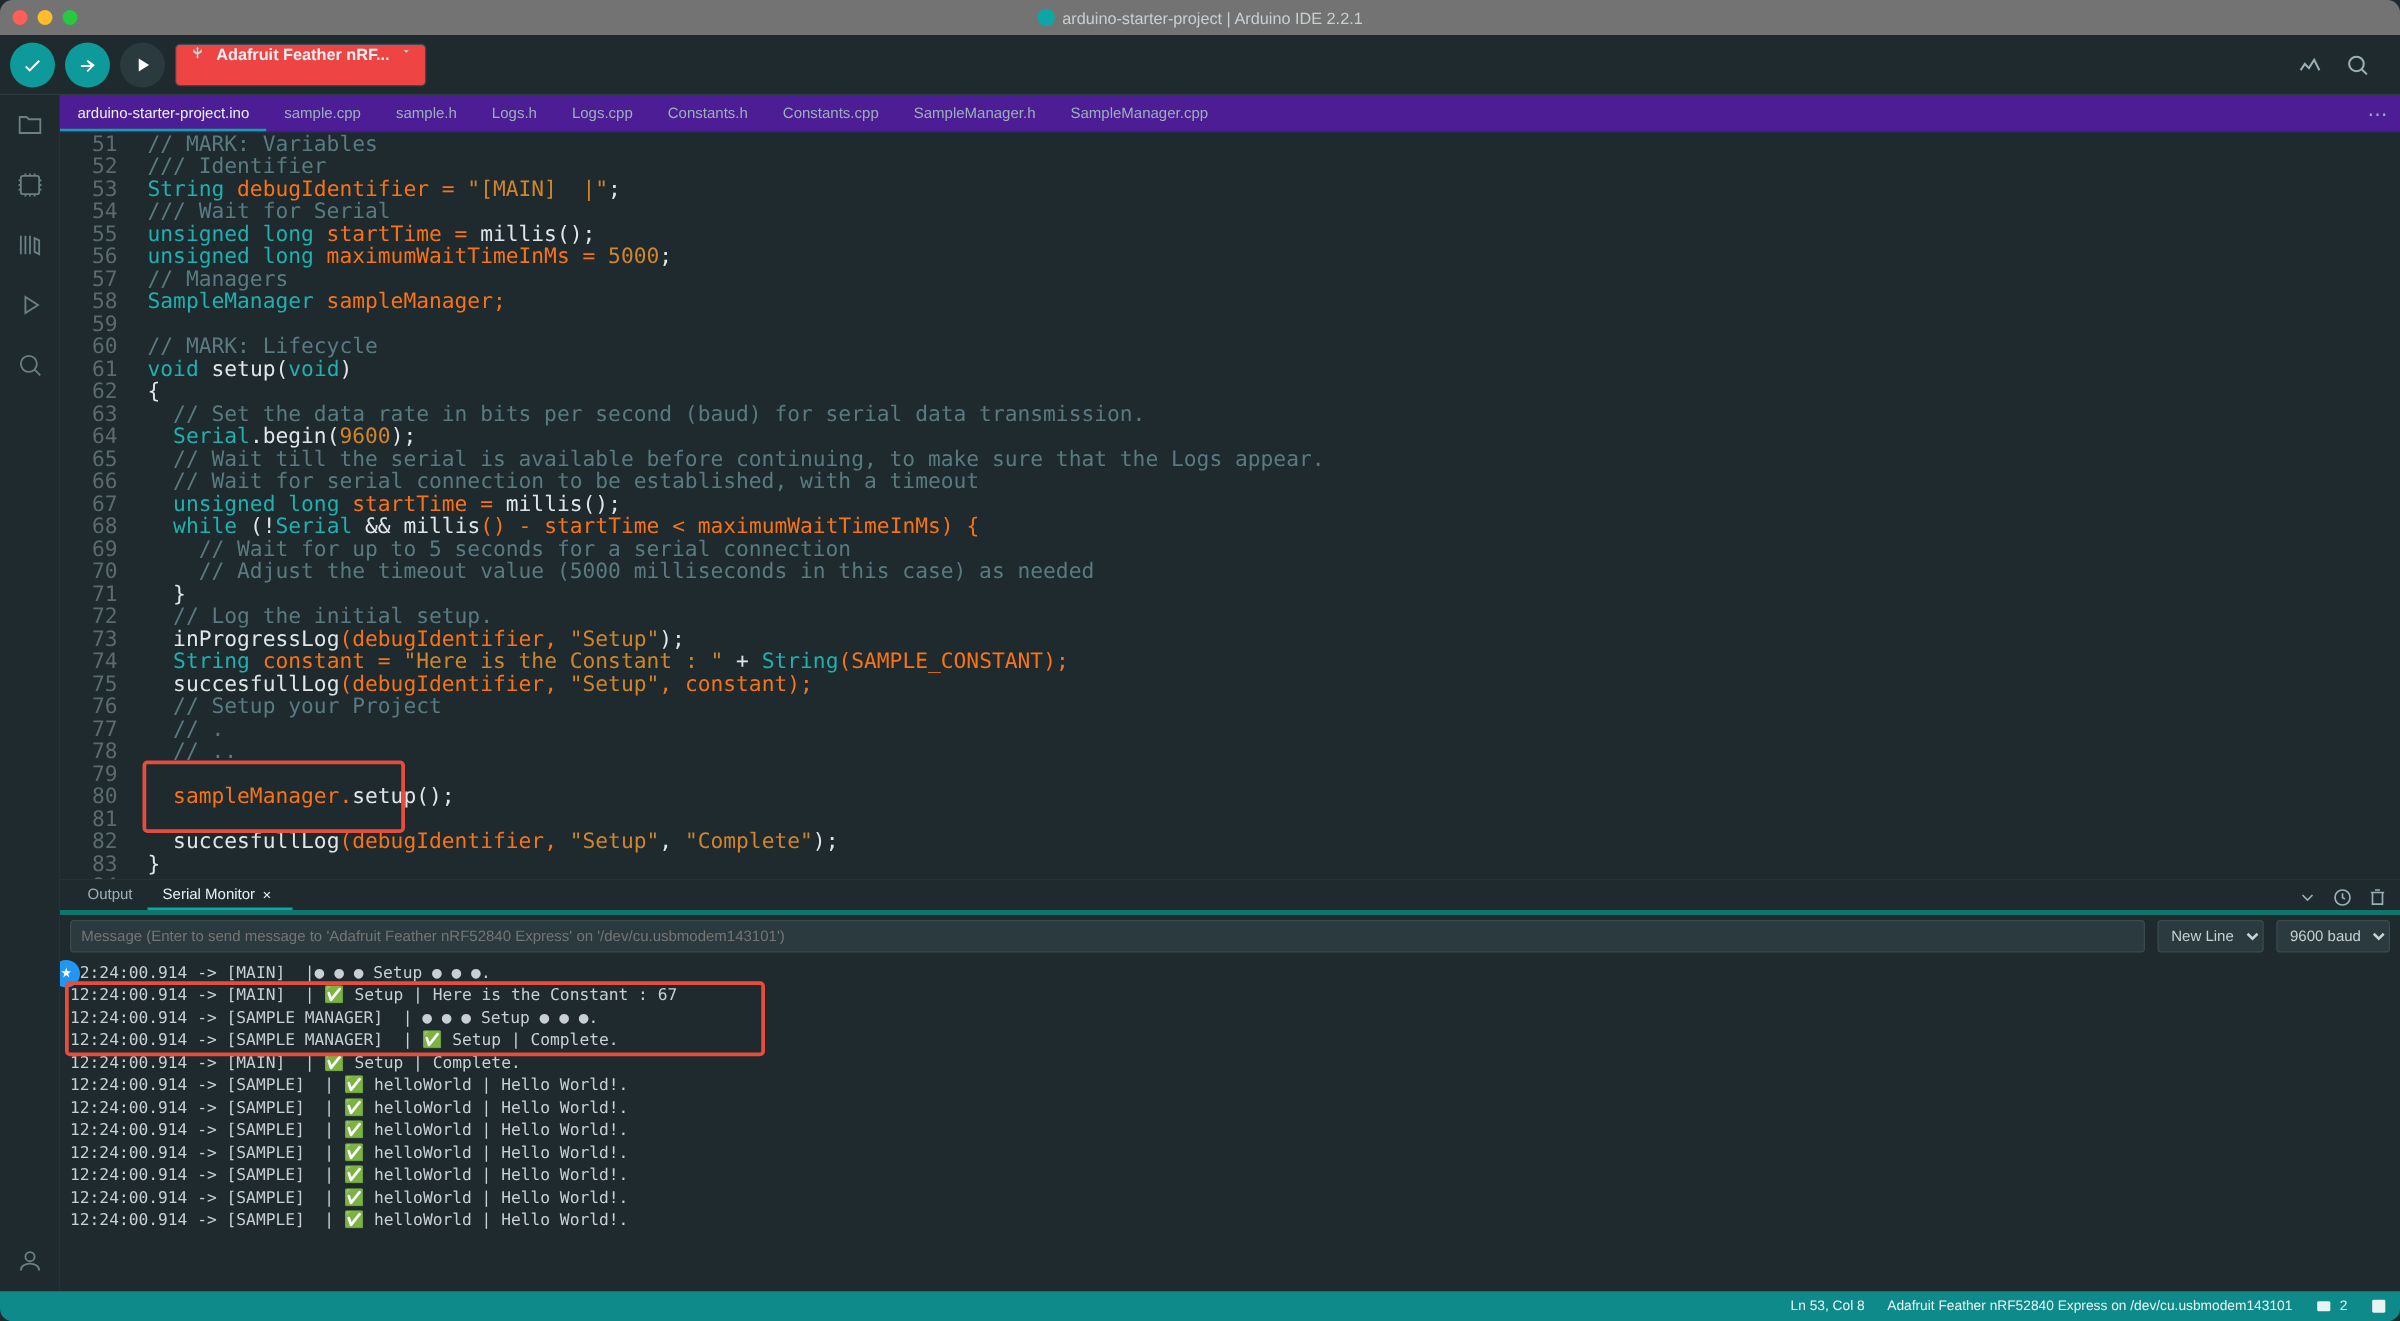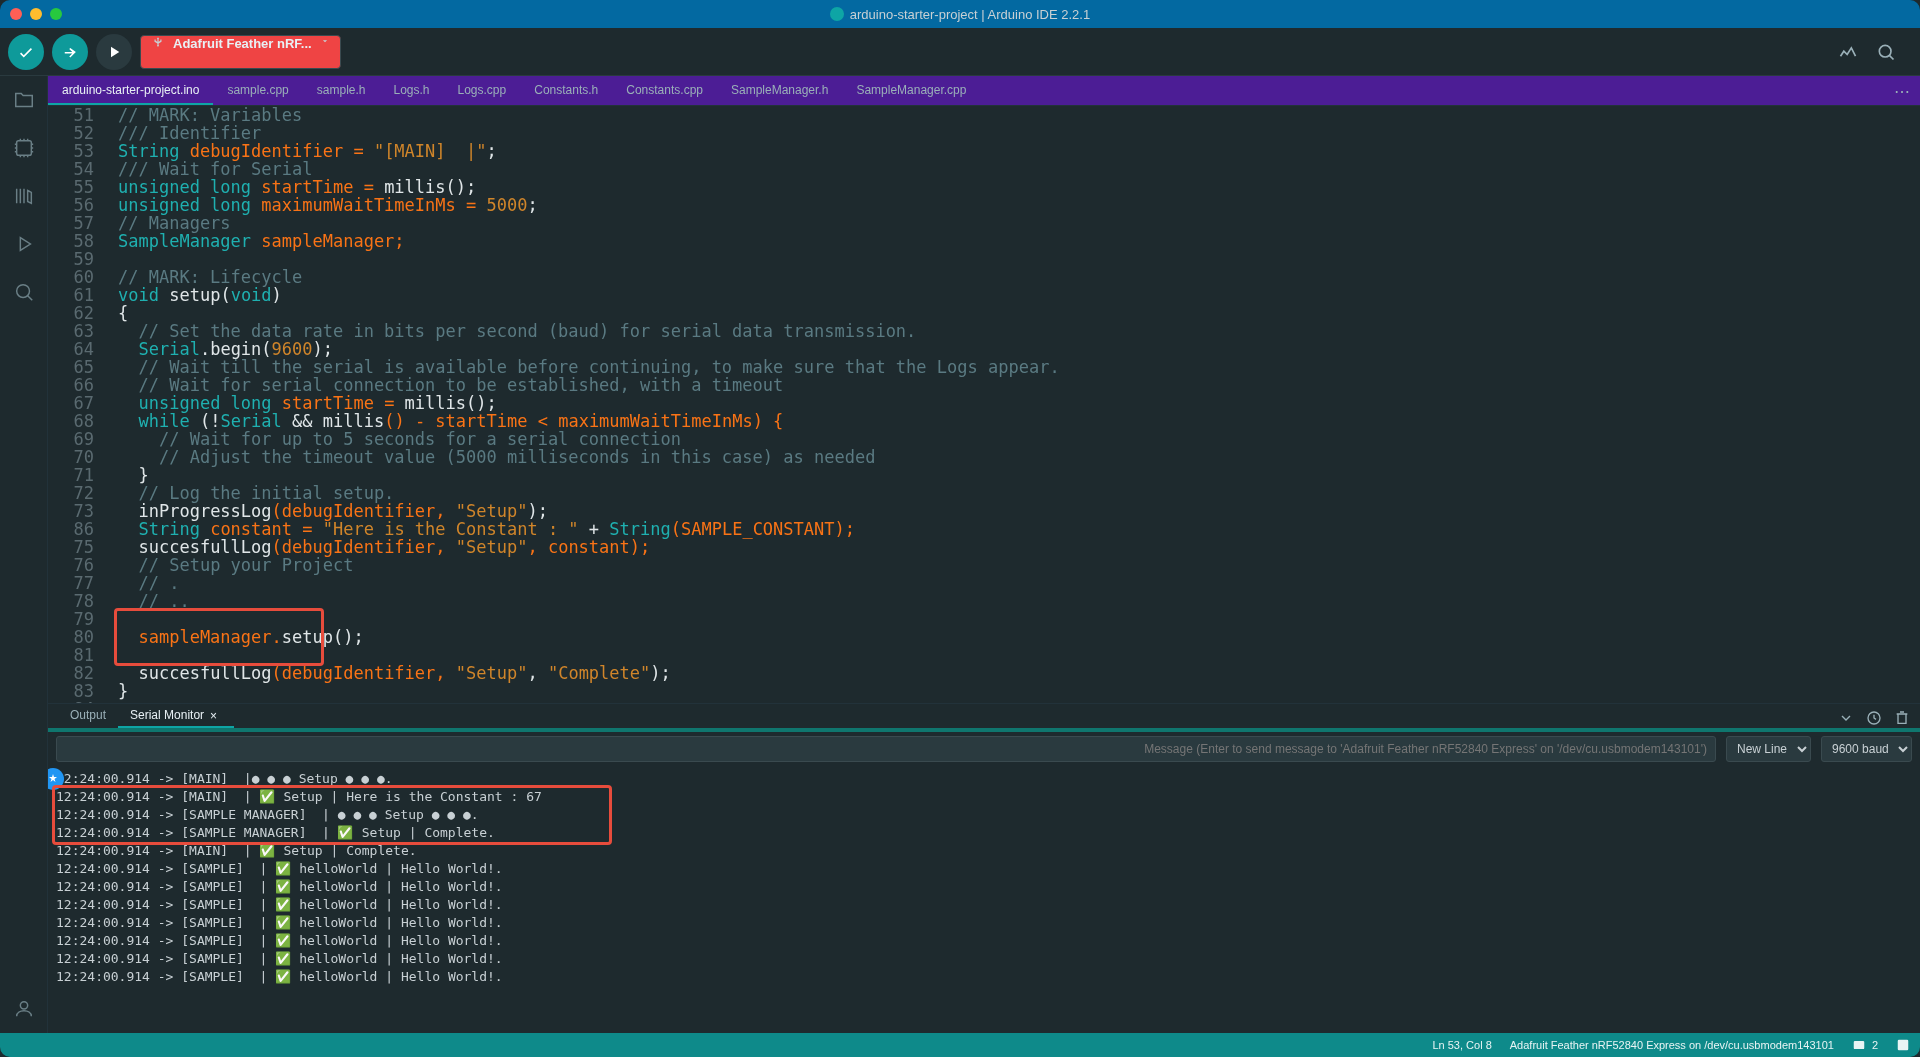--- a/index.html
+++ b/index.html
@@ -1,20 +1,20 @@
 <!DOCTYPE html>
 <html><head>
 <meta charset="utf-8">
 <style>
 * { margin: 0; padding: 0; box-sizing: border-box; }
 body { font-family: -apple-system, "Helvetica Neue", Arial, sans-serif; background: #1e2a2e; color: #c8d0d4; overflow: hidden; }
 .window { width: 1920px; height: 1057px; display: flex; flex-direction: column; background: #1e2a2e; border-radius: 10px; overflow: hidden; }
 
 
-.titlebar { height: 28px; background: #0369a1; display: flex; align-items: center; justify-content: center; position: relative; }
+.titlebar { height: 28px; background: #737373; display: flex; align-items: center; justify-content: center; position: relative; }
 .traffic-lights { position: absolute; left: 10px; display: flex; gap: 8px; }
 .tl { width: 12px; height: 12px; border-radius: 50%; }
 .tl-red { background: #ff5f56; }
 .tl-yellow { background: #ffbd2e; }
 .tl-green { background: #27c93f; }
 .titlebar-title { font-size: 13px; color: #c8d0d4; display: flex; align-items: center; gap: 6px; }
 .arduino-icon { width: 14px; height: 14px; background: #0ea5a5; border-radius: 50%; display: inline-block; }
 
 
 .toolbar { height: 48px; background: #1e2a2e; display: flex; align-items: center; padding: 0 8px; gap: 8px; border-bottom: 1px solid #2a3a3f; justify-content: space-between; }
@@ -67,21 +67,21 @@
 .panel { height: 330px; background: #1e2a2e; display: flex; flex-direction: column; border-top: 1px solid #22323a; }
 .panel-tabs { height: 28px; display: flex; align-items: stretch; padding: 0 10px; border-bottom: 4px solid #0f766e; position: relative; }
 .panel-tab { padding: 0 12px; display: flex; align-items: center; font-size: 12px; color: #9ab0b8; cursor: pointer; border-bottom: 2px solid transparent; gap: 6px; }
 .panel-tab.active { color: #e8f0f4; border-bottom-color: #0ea5a5; }
 .panel-tab .close { width: 12px; height: 12px; cursor: pointer; }
 .panel-actions { position: absolute; right: 8px; display: flex; gap: 8px; align-items: center; height: 28px; }
 .panel-actions .pa { width: 20px; height: 20px; cursor: pointer; display: flex; align-items: center; justify-content: center; }
 .panel-actions svg { width: 16px; height: 16px; stroke: #9ab0b8; fill: none; }
 
 .serial-controls { height: 34px; display: flex; align-items: center; gap: 10px; padding: 0 8px; }
-.msg-input { flex: 1; height: 26px; background: #2a3a3f; border: 1px solid #3a4a4f; border-radius: 3px; color: #e5e5e5; font-size: 12px; padding: 0 8px; text-align: right; }
+.msg-input { flex: 1; height: 26px; background: #2a3a3f; border: 1px solid #3a4a4f; border-radius: 3px; color: #e5e5e5; font-size: 12px; padding: 0 8px; }
 .serial-select { height: 26px; background: #2a3a3f; border: 1px solid #3a4a4f; color: #c8d0d4; font-size: 12px; padding: 0 6px; border-radius: 3px; }
 
 .serial-output { flex: 1; overflow: auto; font-family: Menlo, Consolas, monospace; font-size: 13px; line-height: 18px; padding: 4px 8px; position: relative; }
 .so-line { height: 18px; white-space: pre; }
 .green-check { color: #4caf50; }
 .so-highlight { position: absolute; border: 3px solid #e74c3c; border-radius: 4px; pointer-events: none; }
 .blue-badge { position: absolute; left: -6px; top: 2px; width: 22px; height: 22px; background: #2196f3; border-radius: 50%; display: flex; align-items: center; justify-content: center; }
 .blue-badge svg { width: 12px; height: 12px; fill: #fff; }
 
 
@@ -220,21 +220,21 @@
             <div class="ln">64</div>
             <div class="ln">65</div>
             <div class="ln">66</div>
             <div class="ln">67</div>
             <div class="ln">68</div>
             <div class="ln">69</div>
             <div class="ln">70</div>
             <div class="ln">71</div>
             <div class="ln">72</div>
             <div class="ln">73</div>
-            <div class="ln">86</div>
+            <div class="ln">74</div>
             <div class="ln">75</div>
             <div class="ln">76</div>
             <div class="ln">77</div>
             <div class="ln">78</div>
             <div class="ln">79</div>
             <div class="ln">80</div>
             <div class="ln">81</div>
             <div class="ln">82</div>
             <div class="ln">83</div>
             <div class="ln">84</div>

